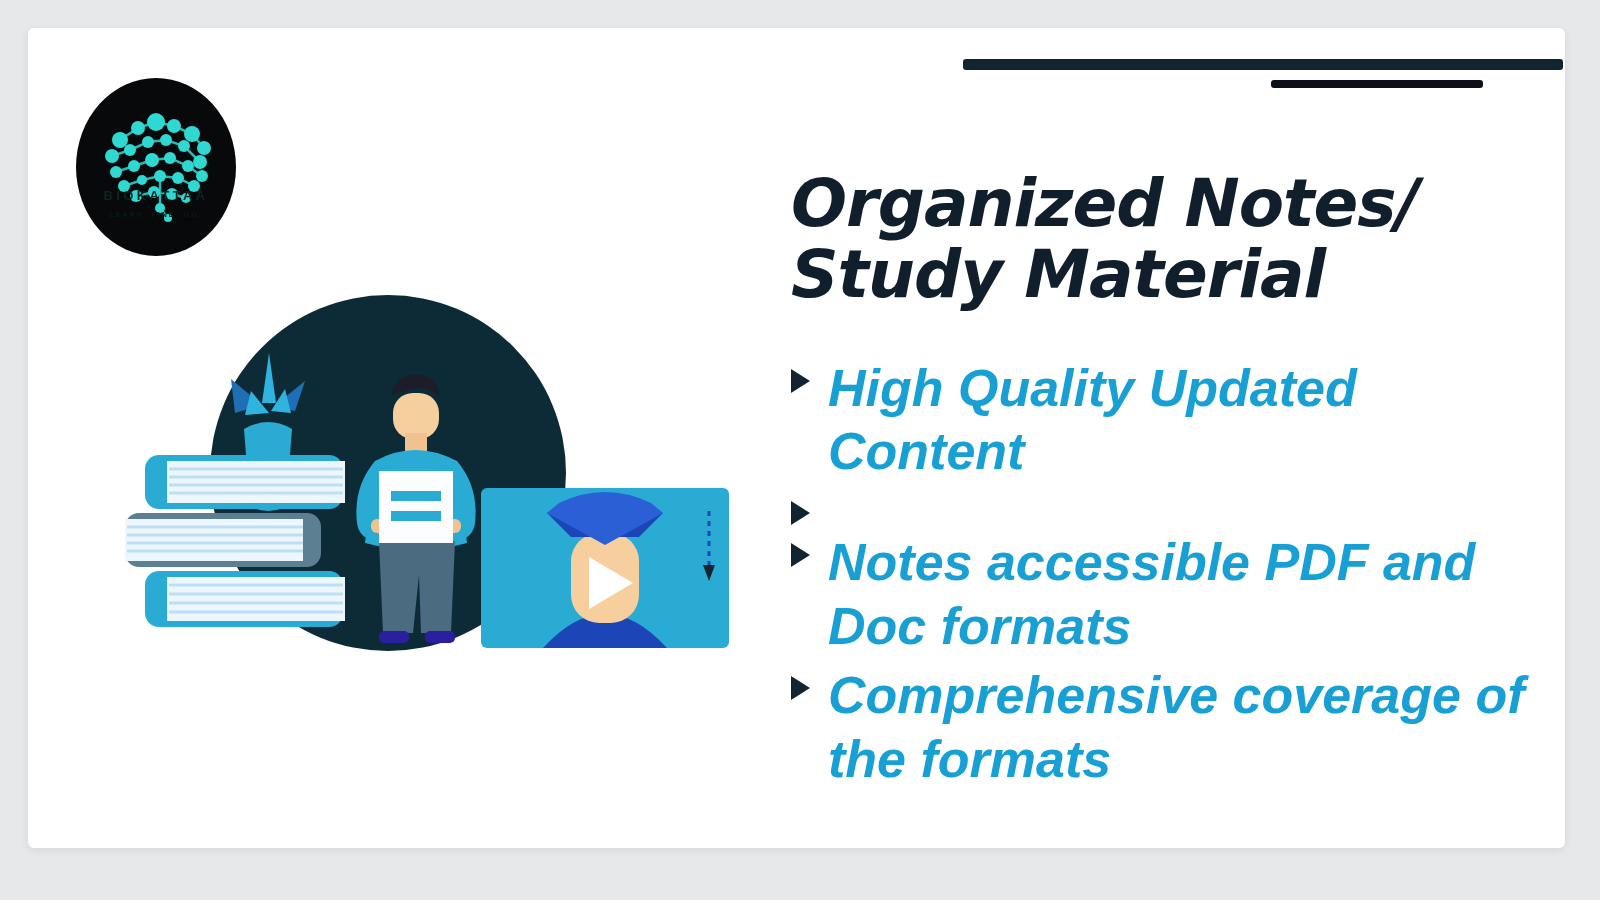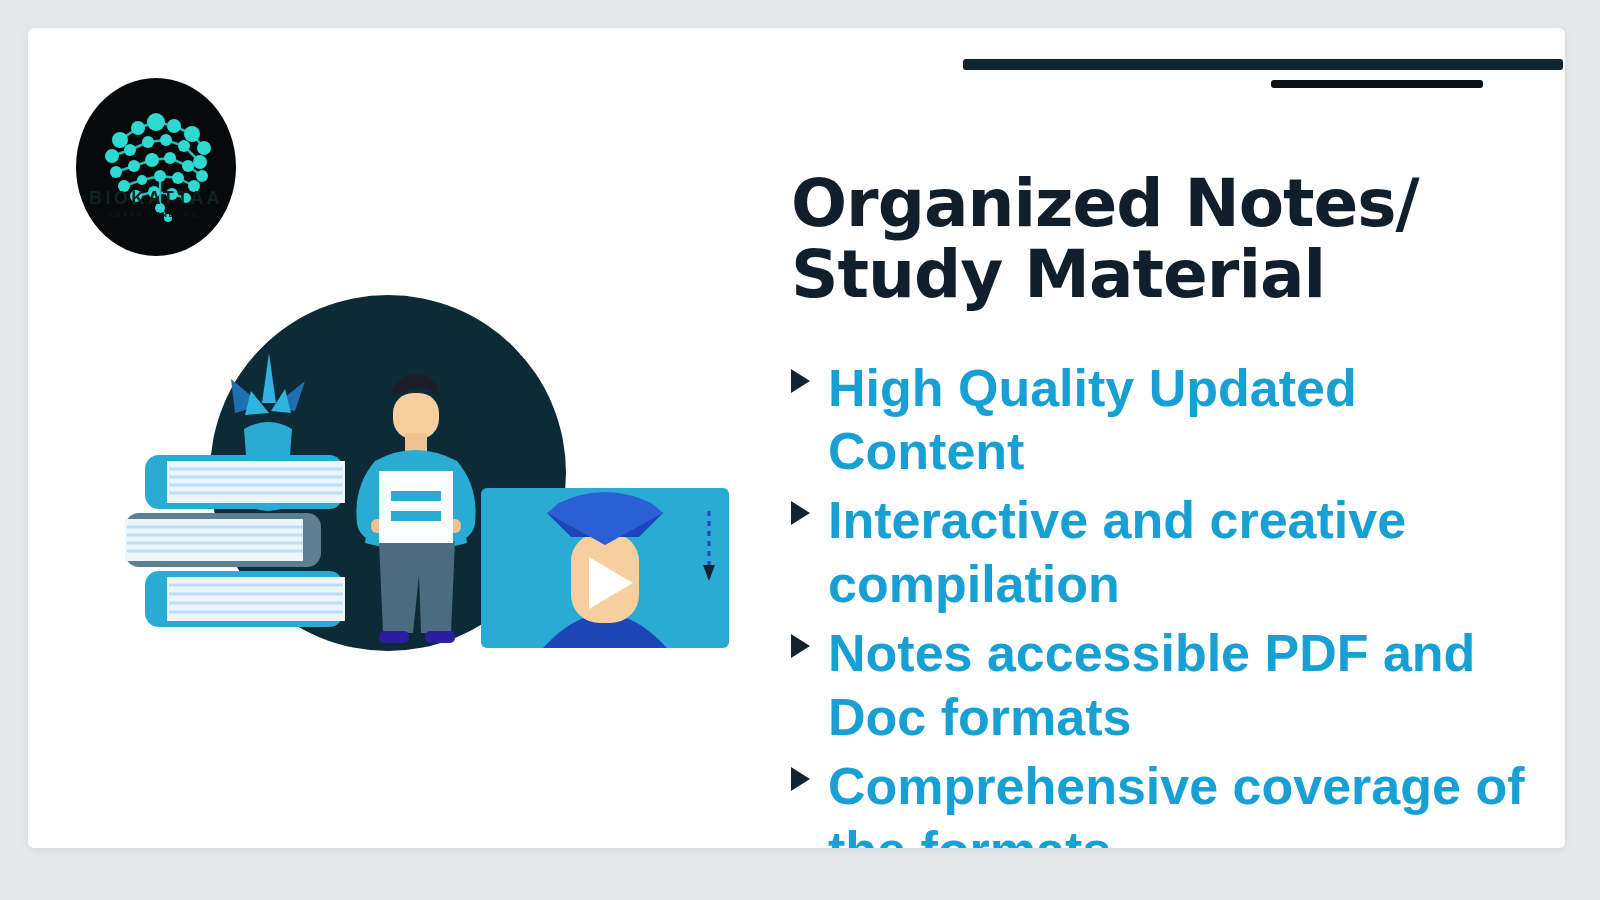--- a/index.html
+++ b/index.html
@@ -27,34 +27,34 @@
   
   .logo{
     position:absolute;left:48px;top:50px;width:160px;height:178px;
     border-radius:50%;
     background:#07090a;
     overflow:hidden;
   }
   .logo svg{display:block;}
   .logo-word{
     position:absolute;left:0;right:0;top:110px;text-align:center;
-    font-size:18px;letter-spacing:3.4px;font-weight:700;
+    font-size:13px;letter-spacing:3.4px;font-weight:700;
     color:#0d2420;
   }
   .logo-sub{
     position:absolute;left:0;right:0;top:133px;text-align:center;
     font-size:7px;letter-spacing:2px;font-weight:700;
     color:#0a1a17;
   }
 
   
   .illus{position:absolute;left:95px;top:255px;width:625px;height:375px;}
 
   
-  .content{position:absolute;left:735px;top:140px;width:790px;}
+  .content{position:absolute;left:735px;top:140px;width:790px;font-style:italic;}
   .title{
     color:#101f2b;
     font-weight:800;
     font-size:66px;
     line-height:1.08;
     letter-spacing:-1px;
     margin:0 0 46px 28px;
     font-family:"DejaVu Sans", sans-serif;
   }
   .title .line{display:block;}
@@ -218,21 +218,20 @@
         <span class="line">Study Material</span>
       </h1>
 
       <ul class="bullets">
         <li class="bullet">
           <span class="tri"></span>
           <span class="btext">High Quality Updated Content</span>
         </li>
         <li class="bullet">
           <span class="tri"></span>
-          <span class="btext">Interactive and creative compilation</span>
         </li>
         <li class="bullet">
           <span class="tri"></span>
           <span class="btext">Notes accessible PDF and Doc formats</span>
         </li>
         <li class="bullet">
           <span class="tri"></span>
           <span class="btext">Comprehensive coverage of the formats</span>
         </li>
       </ul>

